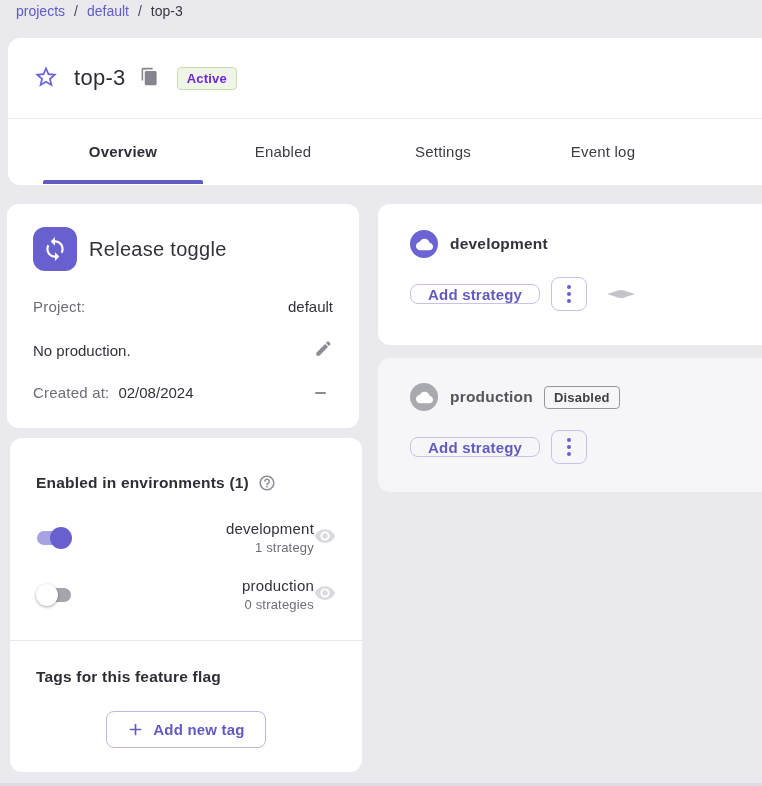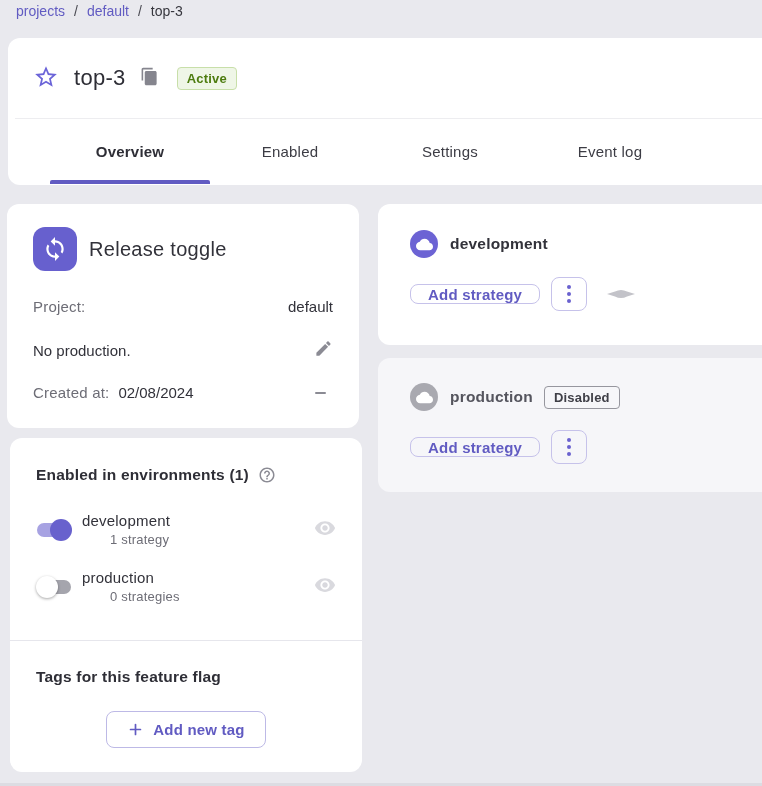--- a/index.html
+++ b/index.html
@@ -12,22 +12,22 @@
   .breadcrumb a { color:#615bc2; text-decoration:none; cursor:pointer; }
   .breadcrumb .sep { color:#4a4a52; }
   .breadcrumb .current { color:#36363d; }
 
   
   .header-card { position:absolute; left:8px; top:38px; width:754px; height:147px; background:#fff; border-radius:12px 0 0 12px; }
   .title-row { display:flex; align-items:center; height:80px; padding-left:25px; }
   .star-btn { width:26px; height:26px; border:none; background:none; cursor:pointer; display:flex; align-items:center; justify-content:center; }
   .flag-title { font-size:22px; font-weight:500; color:#2e2e36; margin-left:15px; letter-spacing:0.3px; }
   .copy-btn { width:22px; height:22px; border:none; background:none; cursor:pointer; margin-left:13px; display:flex; align-items:center; justify-content:center; }
-  .status-badge { margin-left:16px; font-size:13px; font-weight:700; color:#4d7c0f; background:#eff6e7; border:1px solid #c8dfa9; border-radius:4px; padding:3px 9px; letter-spacing:0.2px; }
-  .tabs-row { display:flex; border-top:1px solid #ededf0; height:66px; padding-left:35px;margin-left:7px; }
+  .status-badge { margin-left:16px; font-size:13px; font-weight:700; color:#6d28d9; background:#eff6e7; border:1px solid #c8dfa9; border-radius:4px; padding:3px 9px; letter-spacing:0.2px; }
+  .tabs-row { display:flex; border-top:1px solid #ededf0; height:66px; padding-left:35px; }
   .tab { position:relative; width:160px; display:flex; align-items:center; justify-content:center; font-size:15px; color:#3c3c44; cursor:pointer; letter-spacing:0.2px; }
   .tab.active { font-weight:700; color:#2e2e36; }
   .tab.active .underline { position:absolute; left:0; right:0; bottom:0; height:4px; background:#615bc2; border-radius:2px 2px 0 0; }
 
   
   .card { position:absolute; background:#fff; border-radius:12px; }
 
   
   .release-card { left:7px; top:204px; width:352px; height:224px; padding:23px 26px 0 26px; }
   .rel-head { display:flex; align-items:center; margin-bottom:27px; }
@@ -37,21 +37,21 @@
   .kv-row .k { color:#6d6d76; letter-spacing:0.2px; }
   .kv-row .v { color:#32323a; }
   .desc-row { margin-bottom:23px; }
   .desc-text { color:#32323a; }
   .icon-btn { border:none; background:none; cursor:pointer; display:flex; align-items:center; justify-content:center; }
   .created-pair { display:flex; gap:9px; align-items:center; }
   .dash { width:11px; height:2px; background:#8b8b94; border-radius:1px; margin-right:7px; }
 
   
   .env-card { left:10px; top:438px; width:352px; height:334px; }
-  .env-top { padding:28px 26px 0 26px; height:202px; }
+  .env-top { padding:36px 26px 0 26px; height:202px;text-align:right; }
   .env-title-row { display:flex; align-items:center; gap:9px; margin-bottom:28px; }
   .env-title { font-size:15.5px; font-weight:700; color:#2e2e36; letter-spacing:0.2px; }
   .env-row { display:flex; align-items:center; margin-bottom:22px; }
   .env-info { margin-left:10px; flex:1; }
   .env-name { font-size:15px; color:#32323a; letter-spacing:0.2px; }
   .env-count { font-size:13px; color:#6d6d76; margin-top:3px; letter-spacing:0.2px;margin-left:28px; }
   .eye-btn { border:none; background:none; cursor:pointer; }
 
   
   .switch { position:relative; width:36px; height:24px; cursor:pointer; flex:0 0 auto; }

